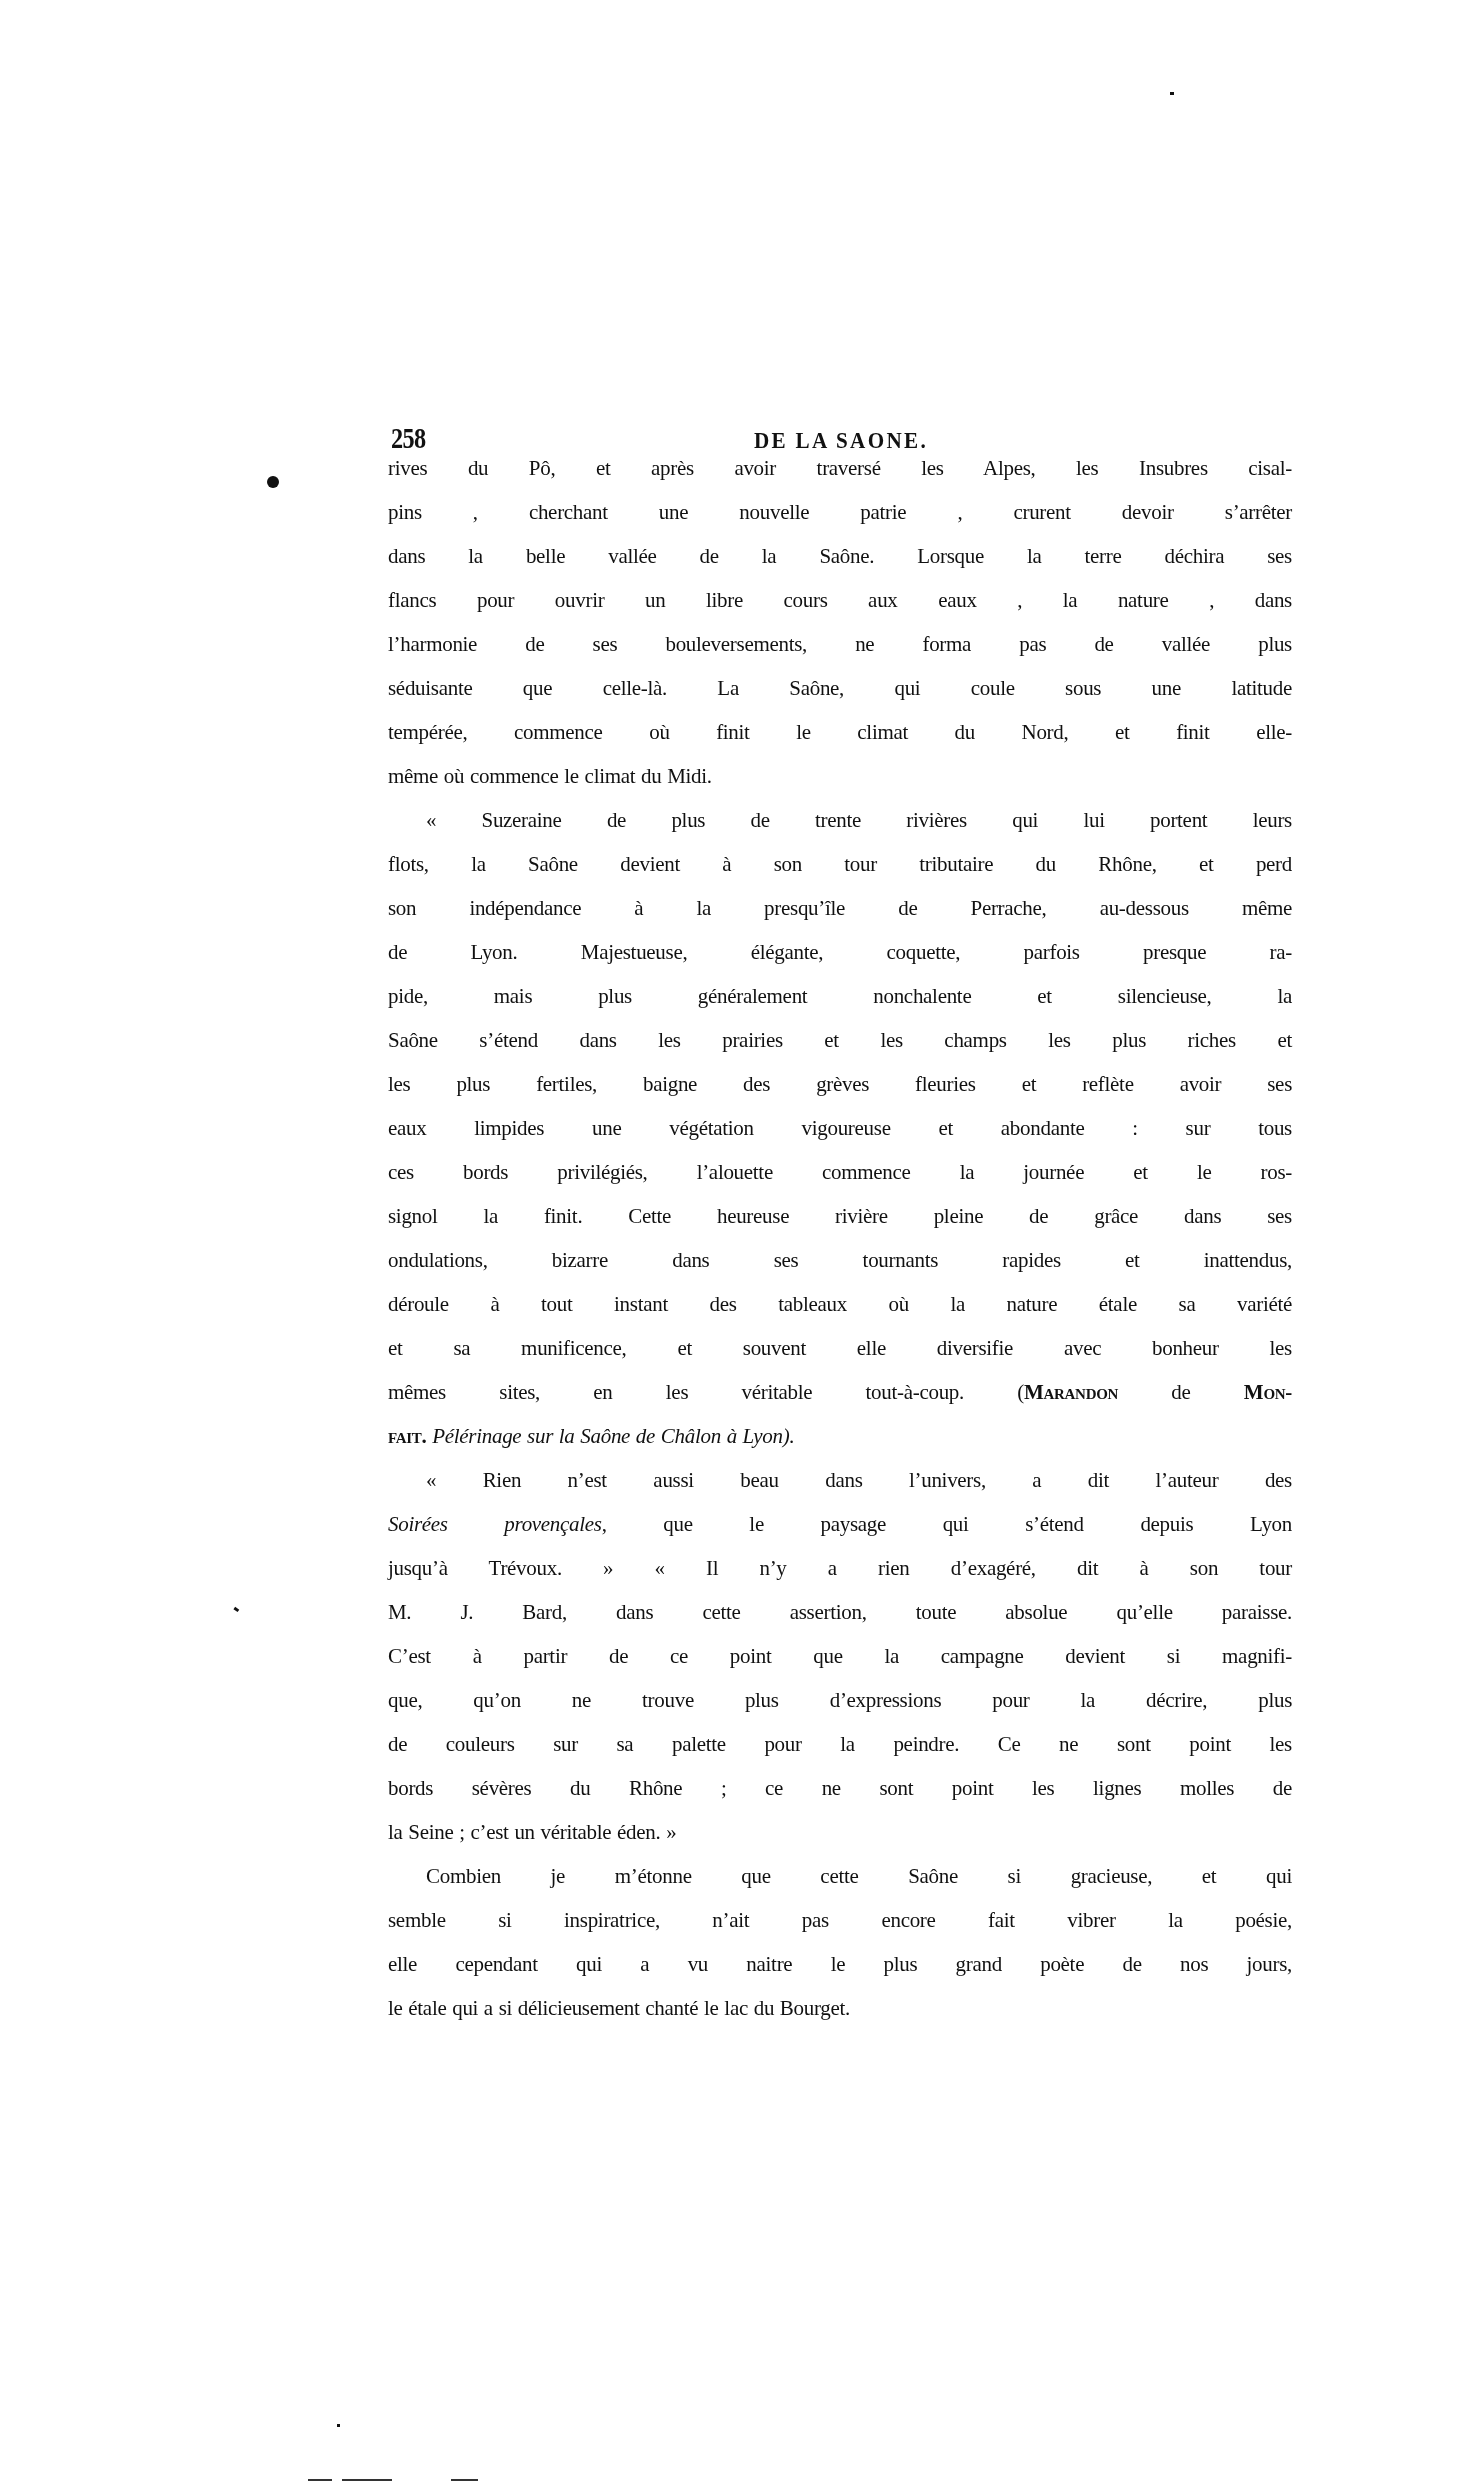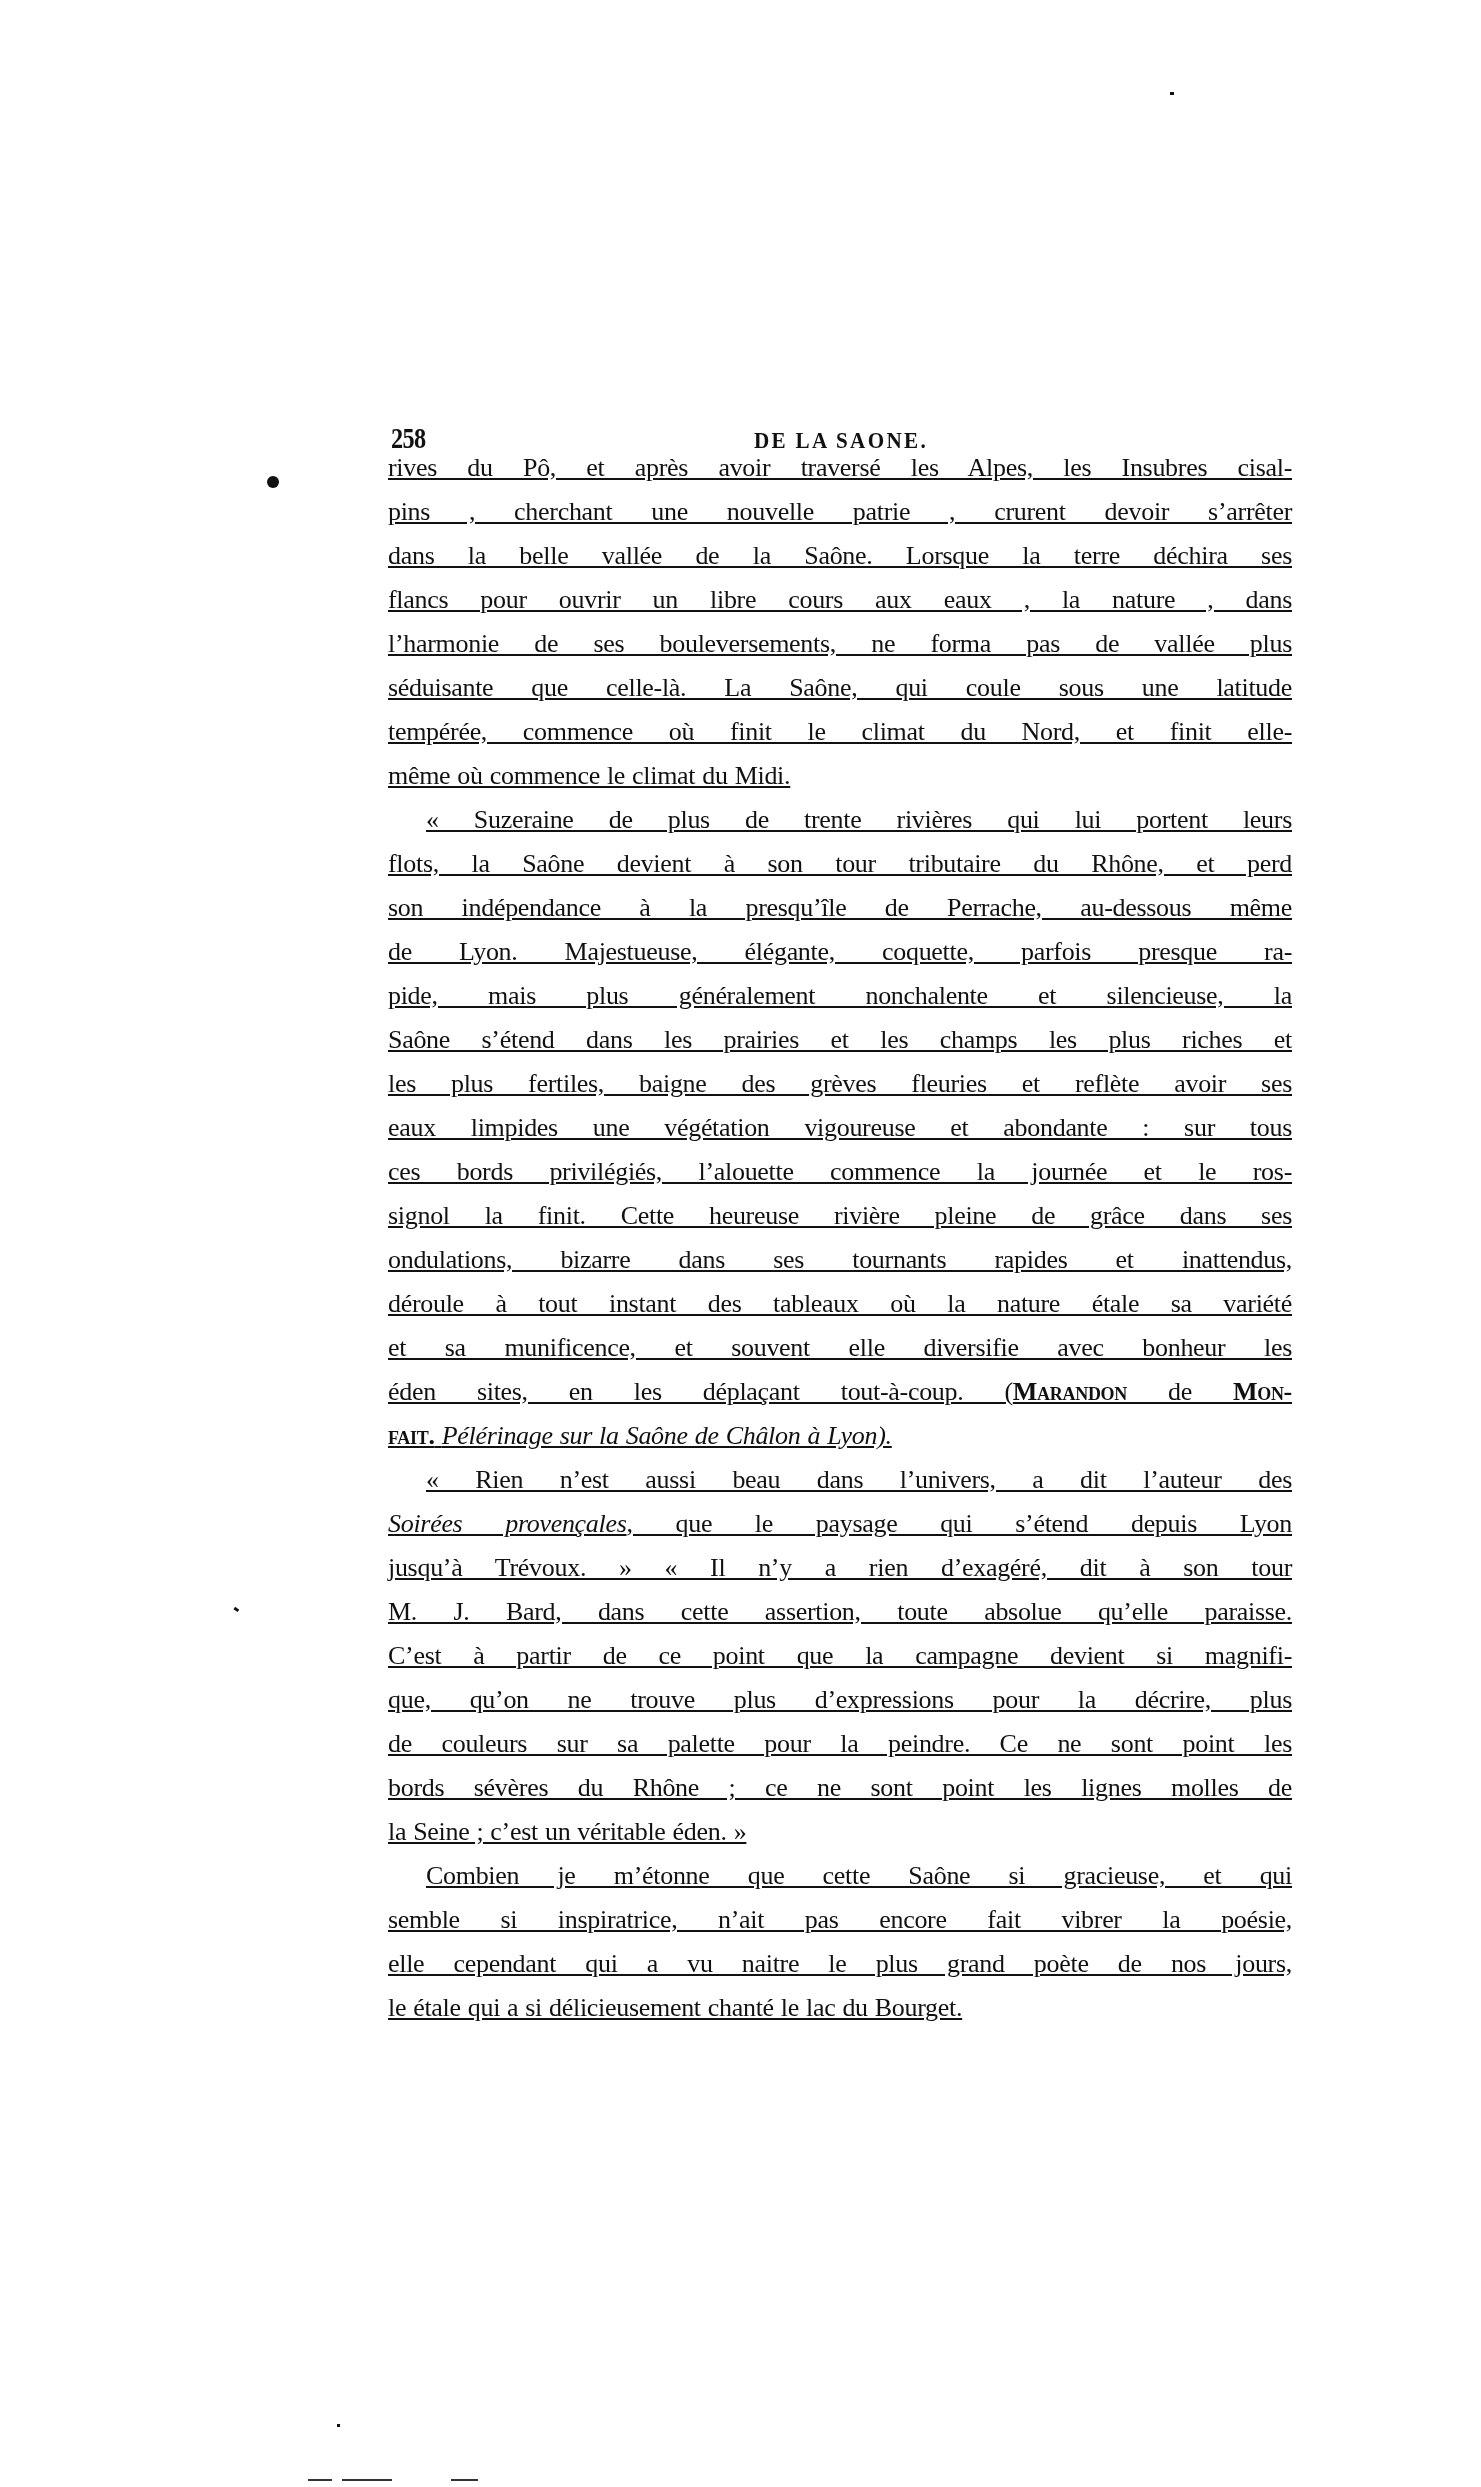--- a/index.html
+++ b/index.html
@@ -2,21 +2,21 @@
 <html style="font-size:13.4px"><head>
 <meta charset="utf-8">
 <style>
   html, body { margin:0; padding:0; background:#ffffff; }
   body { width:1481px; height:2487px; position:relative; overflow:hidden; font-family:"Liberation Serif", "DejaVu Serif", serif; color:#111; }
   .page { position:absolute; left:0; top:0; width:1481px; height:2487px; background:#fff; }
   .running-head { position:absolute; left:388px; top:397px; width:904px; height:37px;margin-top:23px; }
   .page-number { position:absolute; left:3.4px; top:0; font-size:28.6px; line-height:37px; font-weight:bold; letter-spacing:-0.8px; transform:scaleX(0.85); transform-origin:left center; }
   .head-title { position:absolute; left:366px; top:1.7px; font-size:23px; line-height:37px; font-weight:bold; letter-spacing:2.5px; transform:scaleX(0.92); transform-origin:left center; }
   .body-text { position:absolute; left:388px; top:446px; width:904px; }
-  .line { display:block; height:44px; line-height:44px; font-size:26px; white-space:nowrap; text-align:justify; text-align-last:justify; overflow:visible; letter-spacing:-0.3px; word-spacing:0.8px;text-decoration:underline; }
+  .line { display:block; height:44px; line-height:44px; font-size:21px; white-space:nowrap; text-align:justify; text-align-last:justify; overflow:visible; letter-spacing:-0.3px; word-spacing:0.8px; }
   .line.last { text-align:left; text-align-last:left; }
   .line.indent { padding-left:38px; box-sizing:border-box; }
   .it { font-style:italic; }
   .sc { font-variant:small-caps; font-weight:bold; }
   .speck { position:absolute; background:#111; }
   .dot { position:absolute; left:267px; top:476px; width:11.8px; height:11.8px; border-radius:50%; background:#111; }
   .scan-marks { position:absolute; left:0; top:2479px; width:1481px; height:3.4px; }
   .scan-mark { position:absolute; height:1.7px; background:#333; top:0; }
 </style>
 </head>
@@ -50,21 +50,21 @@
     <span class="line">de Lyon. Majestueuse, élégante, coquette, parfois presque ra-</span>
     <span class="line">pide, mais plus généralement nonchalente et silencieuse, la</span>
     <span class="line">Saône s’étend dans les prairies et les champs les plus riches et</span>
     <span class="line">les plus fertiles, baigne des grèves fleuries et reflète avoir ses</span>
     <span class="line">eaux limpides une végétation vigoureuse et abondante : sur tous</span>
     <span class="line">ces bords privilégiés, l’alouette commence la journée et le ros-</span>
     <span class="line">signol la finit. Cette heureuse rivière pleine de grâce dans ses</span>
     <span class="line">ondulations, bizarre dans ses tournants rapides et inattendus,</span>
     <span class="line">déroule à tout instant des tableaux où la nature étale sa variété</span>
     <span class="line">et sa munificence, et souvent elle diversifie avec bonheur les</span>
-    <span class="line"><span>éden sites, en les déplaçant tout-à-coup. (</span><span class="sc">Marandon</span><span> de </span><span class="sc">Mon-</span></span>
+    <span class="line"><span>mêmes sites, en les véritable tout-à-coup. (</span><span class="sc">Marandon</span><span> de </span><span class="sc">Mon-</span></span>
     <span class="line last"><span class="sc">fait.</span><span> </span><span class="it">Pélérinage sur la Saône de Châlon à Lyon).</span></span>
 
     <span class="line indent">« Rien n’est aussi beau dans l’univers, a dit l’auteur des</span>
     <span class="line"><span class="it">Soirées provençales</span><span>, que le paysage qui s’étend depuis Lyon</span></span>
     <span class="line">jusqu’à Trévoux. » « Il n’y a rien d’exagéré, dit à son tour</span>
     <span class="line">M. J. Bard, dans cette assertion, toute absolue qu’elle paraisse.</span>
     <span class="line">C’est à partir de ce point que la campagne devient si magnifi-</span>
     <span class="line">que, qu’on ne trouve plus d’expressions pour la décrire, plus</span>
     <span class="line">de couleurs sur sa palette pour la peindre. Ce ne sont point les</span>
     <span class="line">bords sévères du Rhône ; ce ne sont point les lignes molles de</span>

